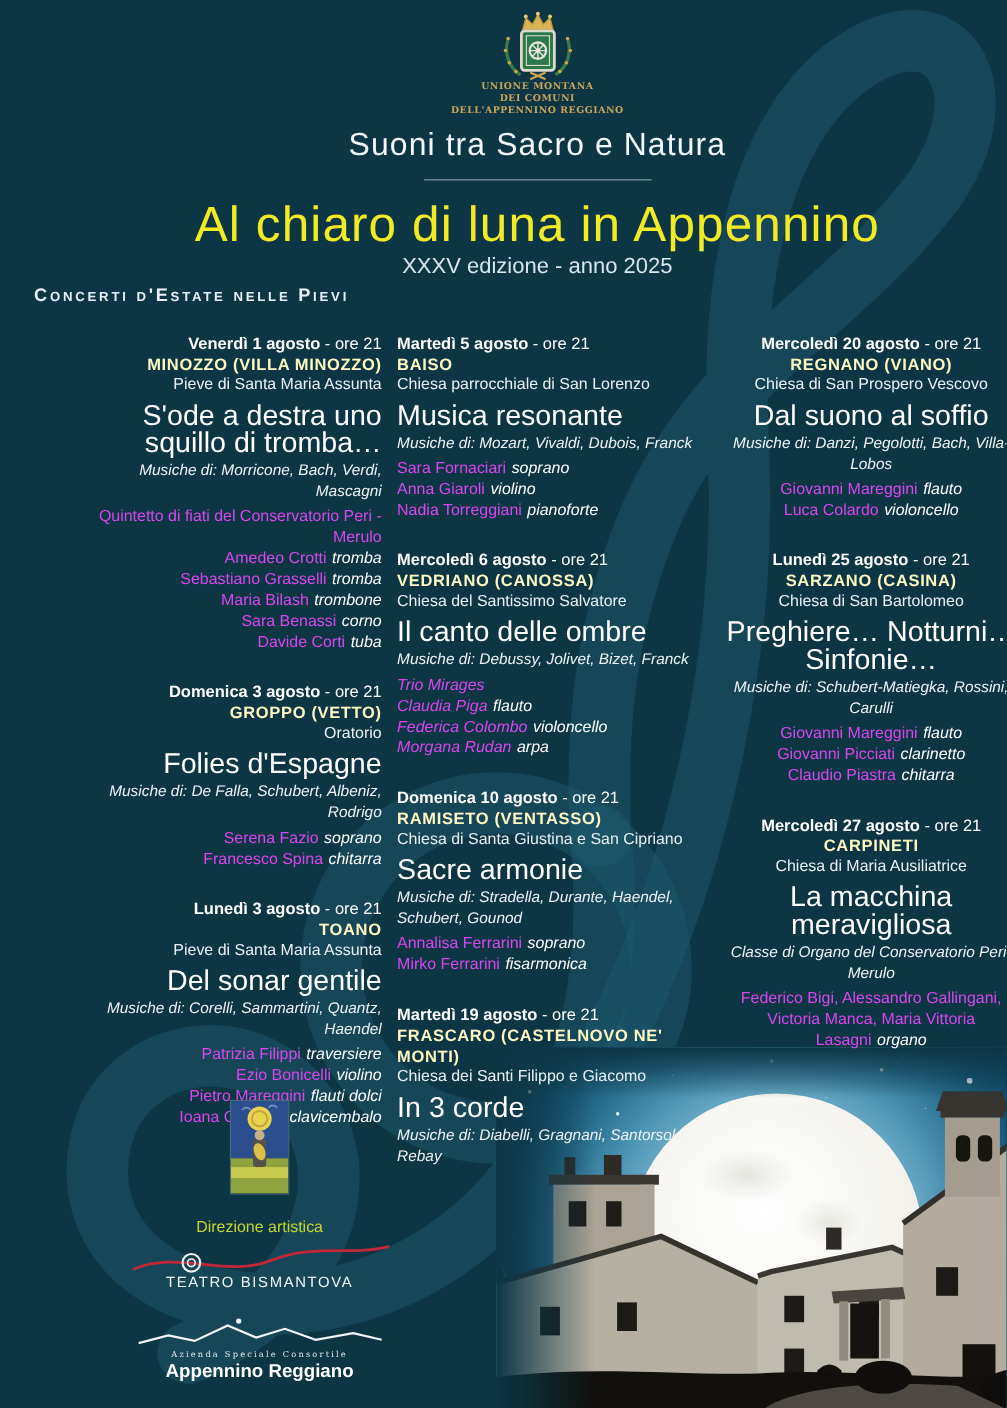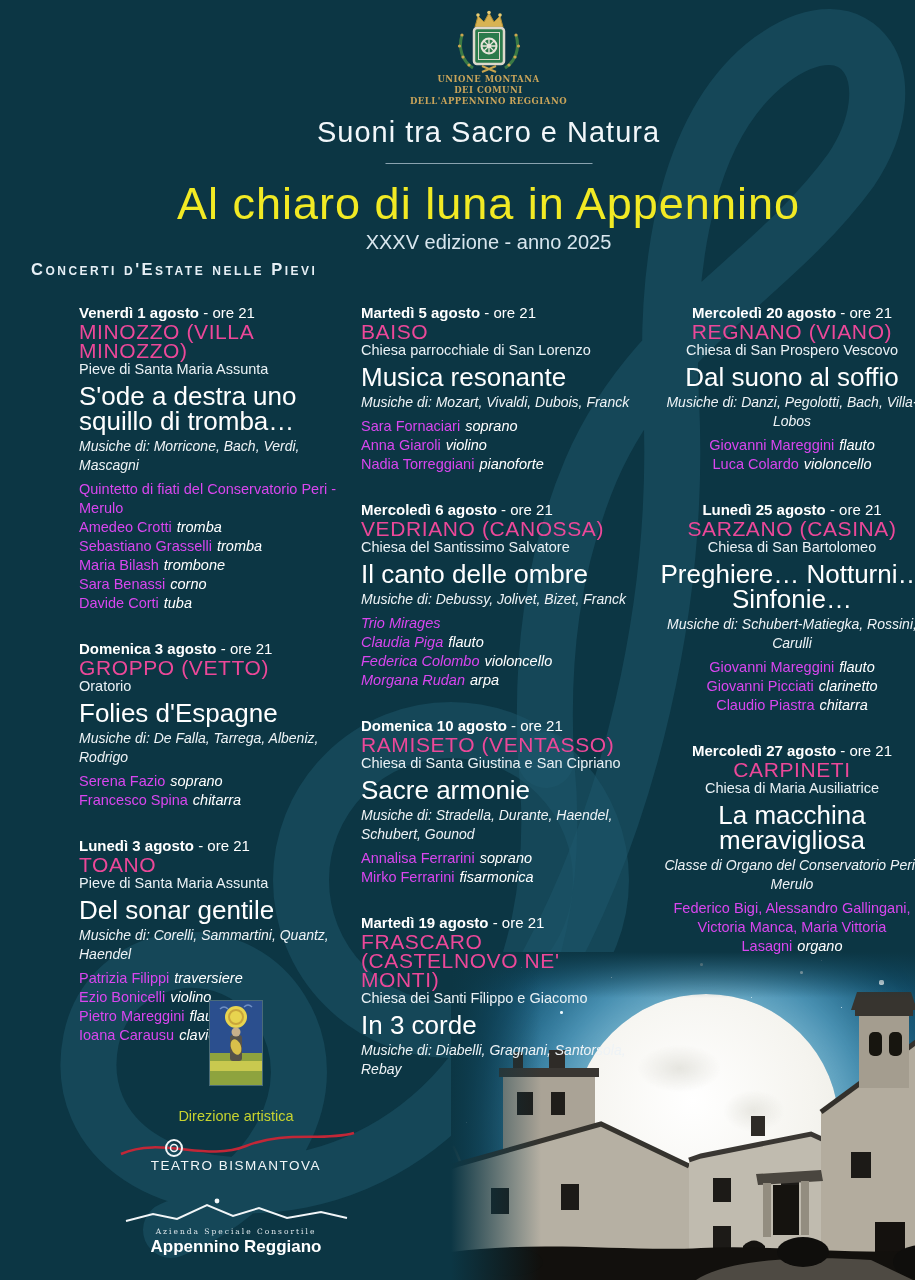--- a/index.html
+++ b/index.html
@@ -22,27 +22,27 @@
   .main-title{position:absolute;left:0;right:0;top:178px;text-align:center;z-index:2;
        color:#f2ea24;font-size:45px;font-weight:300;letter-spacing:1px;}
   .edition{position:absolute;left:0;right:0;top:231px;text-align:center;z-index:2;
        color:#d8e6ee;font-size:20px;font-weight:300;}
   .series{position:absolute;left:0;right:0;top:260px;z-index:2;
        color:#e6eff5;font-size:16.5px;font-weight:bold;letter-spacing:2.5px;
        font-variant:small-caps;}
 
   
   .col{position:absolute;top:303px;z-index:3;}
-  .col1{left:48px;width:268px;}
+  .col1{left:48px;width:268px;text-align:right;}
   .col2{left:330px;width:280px;}
   .col3{left:620px;width:282px;text-align:center;}
   .concert{margin-bottom:26px;}
   .cdate{margin:0;color:#ffffff;font-size:15px;line-height:19px;}
   .cdate strong{font-weight:bold;}
-  .venue{margin:0;color:#ec4899;font-weight:normal;font-size:21px;line-height:19px;letter-spacing:.6px;}
+  .venue{margin:0;color:#fef9c3;font-weight:bold;font-size:15px;line-height:19px;letter-spacing:.6px;}
   .church{margin:0;color:#eaf1f5;font-size:14.5px;line-height:19px;}
   .ctitle{margin:5px 0 3px;color:#ffffff;font-weight:normal;font-size:26px;line-height:25px;}
   .program{margin:0 0 2px;color:#eef3f6;font-style:italic;font-size:14px;line-height:19px;}
   .performers{margin-top:5px;}
   .perf{margin:0;font-size:14.5px;line-height:19px;color:#c7d32f;}
   .pname{color:#d946ef;}
   .pinstr{color:#ffffff;font-style:italic;margin-left:5px;}
   .pinstr:empty{margin-left:0;}
   .performers-italic .pname{font-style:italic;}
 
@@ -193,21 +193,21 @@
         <p class="perf"><span class="pname">Maria Bilash</span><span class="pinstr">trombone</span></p>
         <p class="perf"><span class="pname">Sara Benassi</span><span class="pinstr">corno</span></p>
         <p class="perf"><span class="pname">Davide Corti</span><span class="pinstr">tuba</span></p>
       </div>
     </article>
     <article class="concert">
       <p class="cdate"><strong>Domenica 3 agosto</strong> <span>- ore 21</span></p>
       <p class="venue">GROPPO (VETTO)</p>
       <p class="church">Oratorio</p>
       <p class="ctitle">Folies d'Espagne</p>
-      <p class="program">Musiche di: De Falla, Tarrega, Albeniz, Rodrigo</p>
+      <p class="program">Musiche di: De Falla, Schubert, Albeniz, Rodrigo</p>
       <div class="performers">
         <p class="perf"><span class="pname">Serena Fazio</span><span class="pinstr">soprano</span></p>
         <p class="perf"><span class="pname">Francesco Spina</span><span class="pinstr">chitarra</span></p>
       </div>
     </article>
     <article class="concert">
       <p class="cdate"><strong>Lunedì 3 agosto</strong> <span>- ore 21</span></p>
       <p class="venue">TOANO</p>
       <p class="church">Pieve di Santa Maria Assunta</p>
       <p class="ctitle">Del sonar gentile</p>

